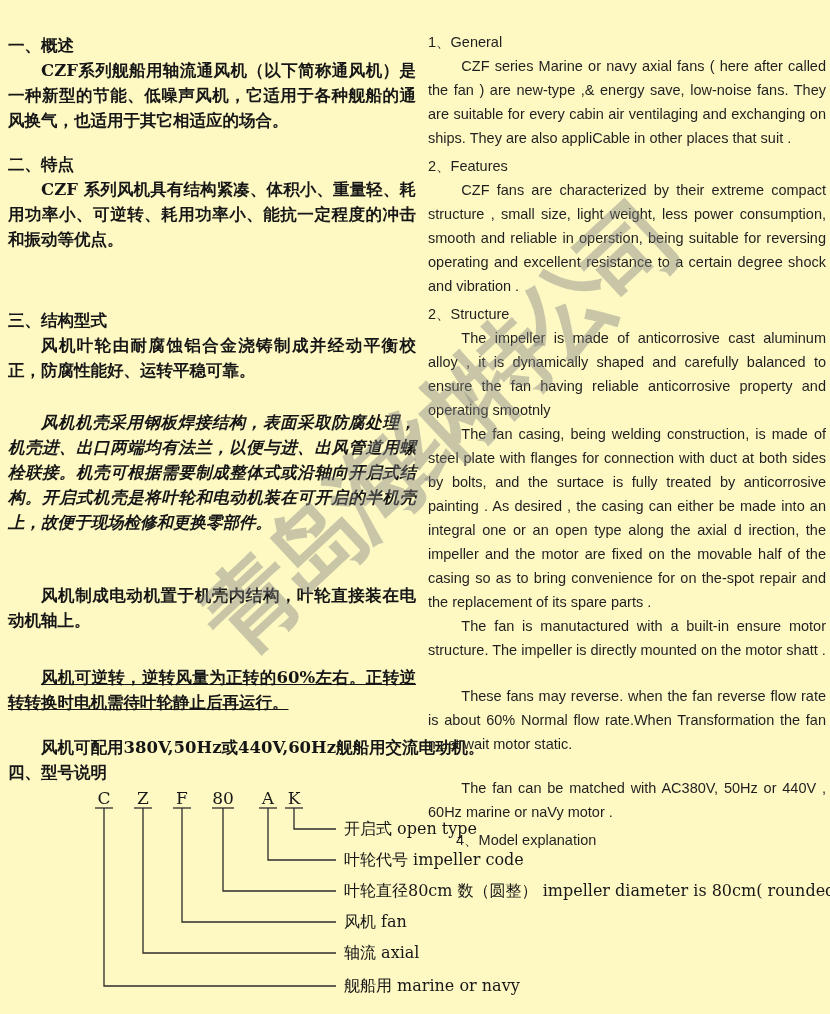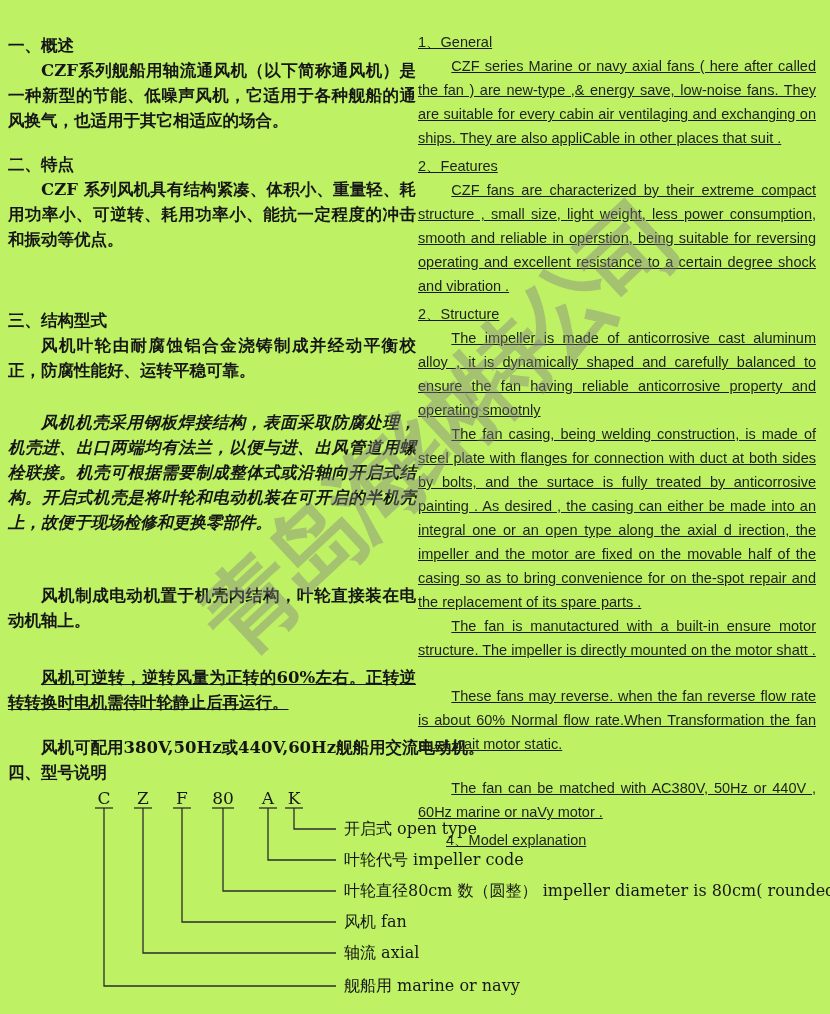--- a/index.html
+++ b/index.html
@@ -1,27 +1,27 @@
 <!DOCTYPE html>
 <html><head>
 <meta charset="utf-8">
 <style>
   html,body{margin:0;padding:0;background:#e8e8e8;}
   #page{
     position:relative;
     width:830px;height:1014px;
-    background:#bef264;
+    background:#fef9c3;
     overflow:hidden;
     font-family:"Liberation Sans",sans-serif;
     color:#1b1b1b;
   }
   
   .col{position:absolute;top:0;}
   #left-col{left:8px;width:408px;padding-top:33px;}
-  #right-col{left:418px;width:398px;padding-top:30px;text-decoration:underline;}
+  #right-col{left:428px;width:398px;padding-top:30px;}
 
   
   #left-col .blk{
     font-family:"DejaVu Serif","DejaVu Sans",serif;
     font-size:16.5px;font-weight:700;
     line-height:25px;
     text-align:justify;
     color:#161616;
     margin:0;
   }

